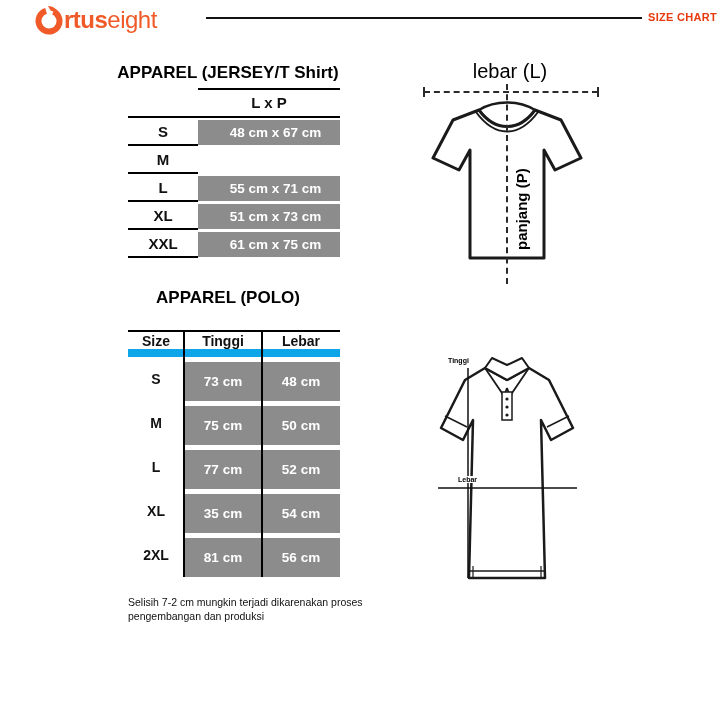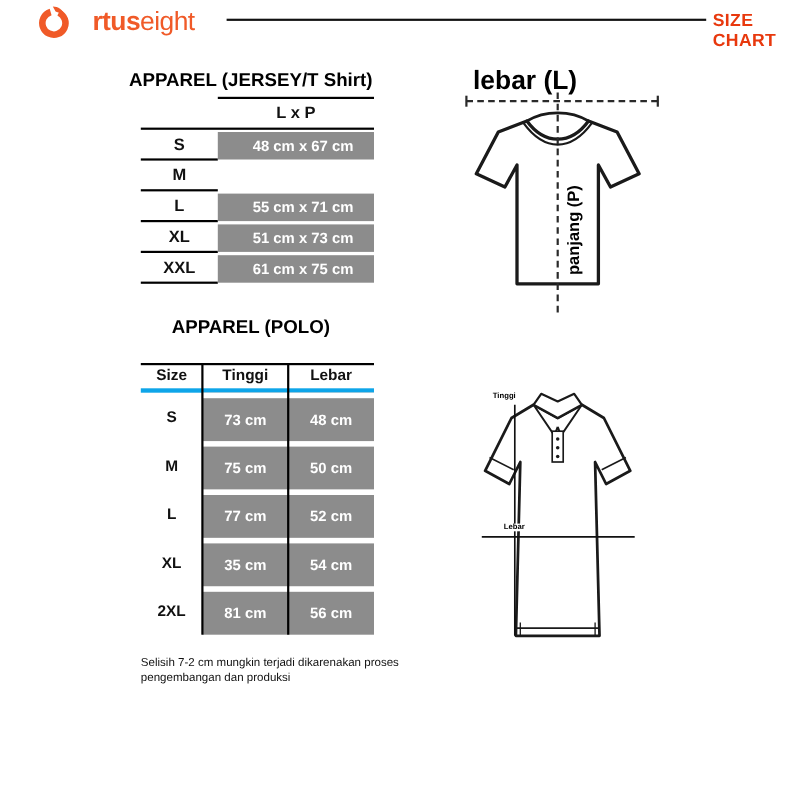--- a/index.html
+++ b/index.html
@@ -1,53 +1,53 @@
 <!DOCTYPE html>
 <html><head>
 <meta charset="utf-8">
 <style>
   * { margin:0; padding:0; box-sizing:border-box; }
   html,body { width:726px; height:726px; background:#fff; font-family:"Liberation Sans",sans-serif; color:#111; }
   .page { position:relative; width:726px; height:726px; background:#fff; overflow:hidden; }
   .abs { position:absolute; }
 
   
-  .logo { left:34px; top:5px; display:flex; align-items:center; gap:20px; }
+  .logo { left:34px; top:5px; display:flex; align-items:center; gap:0; }
   .brand-text { font-size:24px; color:#F05A28; letter-spacing:-0.5px; line-height:30px; }
   .brand-bold { font-weight:bold; }
   .brand-light { font-weight:normal; }
   .header-line { left:206px; top:17px; width:436px; height:2px; background:#121212; }
-  .size-chart-label { left:648px; top:11px; font-size:16px; font-weight:bold; color:#E8380D; letter-spacing:0.3px; }
+  .size-chart-label { left:648px; top:11px; font-size:11px; font-weight:bold; color:#E8380D; letter-spacing:0.3px; }
 
   
   .section-title { width:236px; text-align:center; font-size:17px; font-weight:bold; color:#000; }
 
   
   .jersey-table { left:128px; top:88px; width:212px; }
   .j-header { display:flex; border-bottom:2px solid #000; }
   .j-size-h { width:70px; }
   .j-val-h { flex:1; border-top:2px solid #000; text-align:center; font-weight:bold; font-size:15px; padding:4px 0 5px; }
   .j-row { display:flex; height:28px; }
   .j-size { width:70px; border-bottom:2px solid #000; display:flex; align-items:center; justify-content:center; font-weight:bold; font-size:15px; }
   .j-val { flex:1; margin:2px 0 1px; background:#8C8C8C; color:#fff; font-weight:bold; font-size:13.5px; display:flex; align-items:center; justify-content:center;padding-left:13px; }
 
   
   .polo-table { left:128px; top:330px; width:212px; position:absolute; }
-  .p-header { display:flex; height:27px; border-top:2px solid #000; border-bottom:4px solid #0ea5e9; font-weight:bold; font-size:14px; }
+  .p-header { display:flex; height:27px; border-top:2px solid #000; border-bottom:8px solid #0ea5e9; align-items:center; font-weight:bold; font-size:14px; }
   .p-h-size { width:56px; text-align:center; }
   .p-h-col { width:78px; text-align:center; }
   .p-row { display:flex; height:44px; }
   .p-size { width:56px; display:flex; align-items:center; justify-content:center; font-weight:bold; font-size:14px; }
   .p-val { width:78px; display:flex; align-items:center; justify-content:center; background:#8C8C8C; color:#fff; font-weight:bold; font-size:13.5px; border-top:5px solid #fff; }
   .p-vline { position:absolute; top:0; bottom:0; width:2px; background:#000; }
 
   .footnote { left:128px; top:595px; width:235px; font-size:10.5px; line-height:1.35; color:#111; }
 
   
-  .lebar-l-label { left:430px; top:60px; width:160px; text-align:left; font-size:24px; font-weight:bold; color:#000; }
+  .lebar-l-label { left:430px; top:60px; width:160px; text-align:center; font-size:20px; font-weight:normal; color:#000; }
   .width-dash { left:424px; top:91px; width:174px; border-top:2px dashed #2a2a2a; }
   .tick { width:2px; height:10px; background:#2a2a2a; top:87px; }
   .tee-wrap { left:407px; top:98px; width:200px; height:168px; }
   .length-dash { left:506px; top:84px; height:200px; border-left:2px dashed #2a2a2a; width:0; }
   .panjang-label { left:513px; top:118px; height:132px; writing-mode:vertical-rl; transform:rotate(180deg); font-weight:bold; font-size:15px; color:#000; display:flex; align-items:center; }
 
   
   .polo-wrap { left:405px; top:352px; width:205px; height:240px; }
   .mini-label { position:absolute; font-size:7px; font-weight:bold; color:#000; background:#fff; padding:0 1px; }
   .tinggi-label { left:42px; top:5px; }

